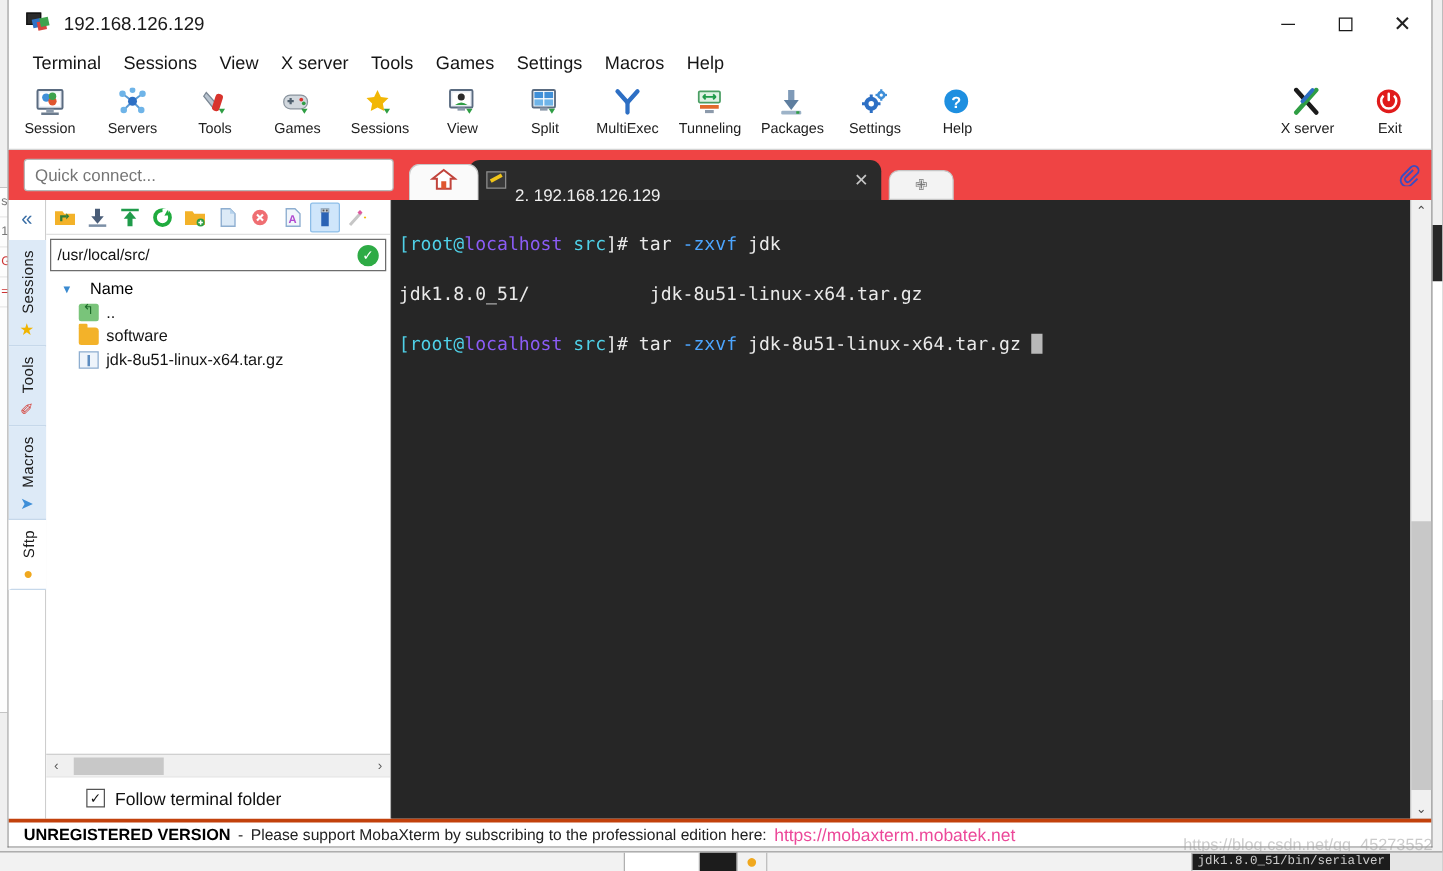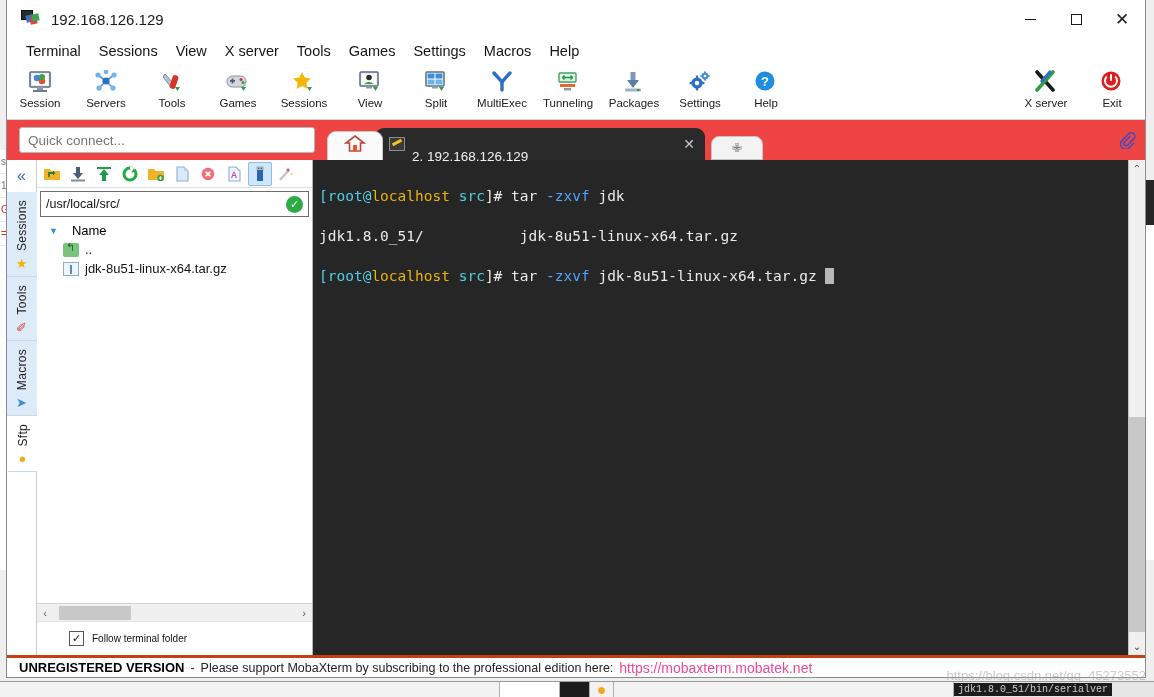--- a/index.html
+++ b/index.html
@@ -190,32 +190,32 @@
     display: flex; align-items: center; justify-content: center; gap: 8px;
     font-size: 14px; color: #111; flex: 0 0 auto; }
   .mon-ico { width: 20px; height: 16px; background: #0f3f33; border: 1px solid #0a2a22;
     position: relative; }
   .mon-ico::after { content: ""; position: absolute; left: 2px; top: 6px; width: 15px; height: 2px;
     background: #4be08a; }
   .sftp-check { height: 34px; display: flex; align-items: center; gap: 8px;
     padding-left: 32px; flex: 0 0 auto; border-top: 1px solid #e4e4e4; }
   .cbox { width: 15px; height: 15px; border: 1px solid #555; background: #fff;
     display: flex; align-items: center; justify-content: center; font-size: 11px; color: #111; }
-  .sftp-check span.lbl { font-size: 10px; color: #111; }
+  .sftp-check span.lbl { font-size: 14px; color: #111; }
 
   
   .term-wrap { flex: 1 1 auto; display: flex; min-width: 0; background: #262626; }
   .term {
     flex: 1 1 auto; background: #262626; padding: 6px 4px 4px 6px;
     font-family: "DejaVu Sans Mono", "Liberation Mono", monospace;
     font-size: 14.5px; line-height: 20px; color: #e8e8e8; overflow: hidden;
     white-space: pre;
   }
   .c-cyan { color: #4fd0e7; }
-  .c-mag { color: #eab308; }
+  .c-mag { color: #8b5cf6; }
   .c-blue { color: #4da6ff; }
   .c-wht { color: #eaeaea; }
   .cursor { display: inline-block; width: 9px; height: 16px; background: #b8b8b8;
     vertical-align: -3px; }
   .term-scroll { width: 17px; background: #f0f0f0; border-left: 1px solid #c4c4c4;
     display: flex; flex-direction: column; flex: 0 0 auto; }
   .ts-arrow { height: 17px; display: flex; align-items: center; justify-content: center;
     font-size: 10px; color: #4a4a4a; }
   .ts-track { flex: 1 1 auto; position: relative; }
   .ts-thumb { position: absolute; left: 0; right: 0; top: 52%; bottom: 6px; background: #c8c8c8; }
@@ -602,20 +602,24 @@
       <div class="filelist">
         <div class="fl-head">
           <span class="fl-caret">▼</span>
           <span>Name</span>
         </div>
         <div class="fl-row">
           <span class="fl-ico ic-up"></span>
           <span>..</span>
         </div>
         <div class="fl-row">
+          <span class="fl-ico ic-folder"></span>
+          <span>software</span>
+        </div>
+        <div class="fl-row">
           <span class="fl-ico ic-file"></span>
           <span>jdk-8u51-linux-x64.tar.gz</span>
         </div>
       </div>
 
       <div class="sftp-hscroll">
         <span class="hs-arrow">‹</span>
         <span class="hs-track">
           <span class="hs-thumb"></span>
         </span>

